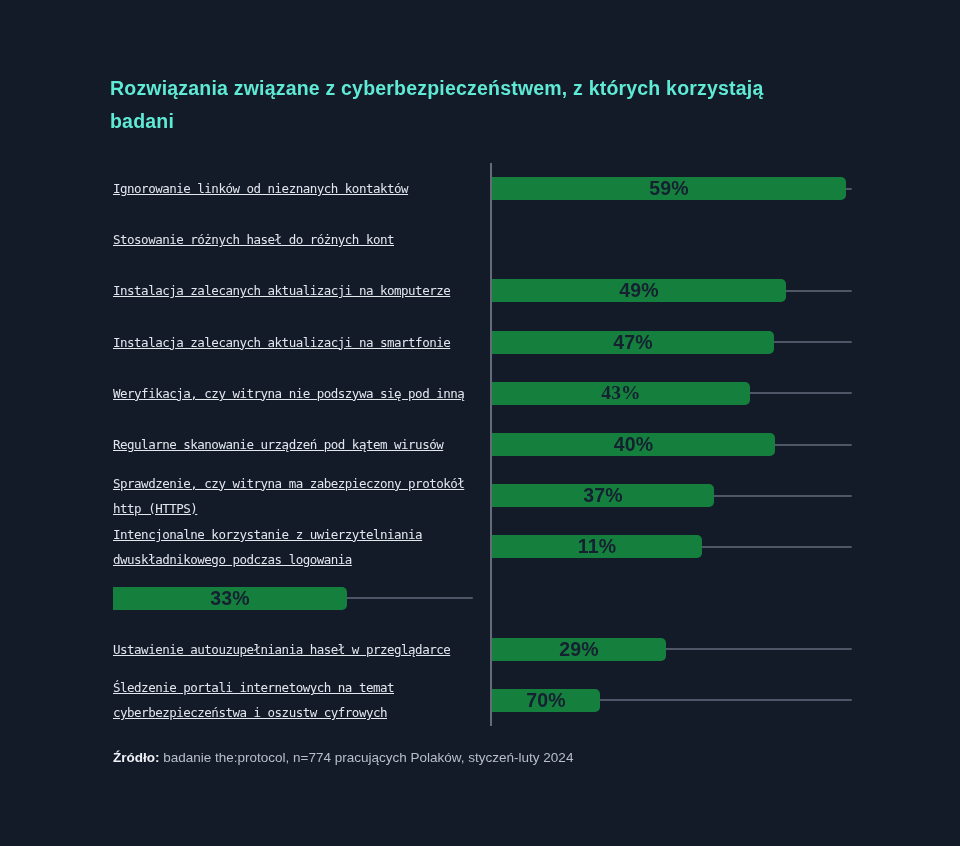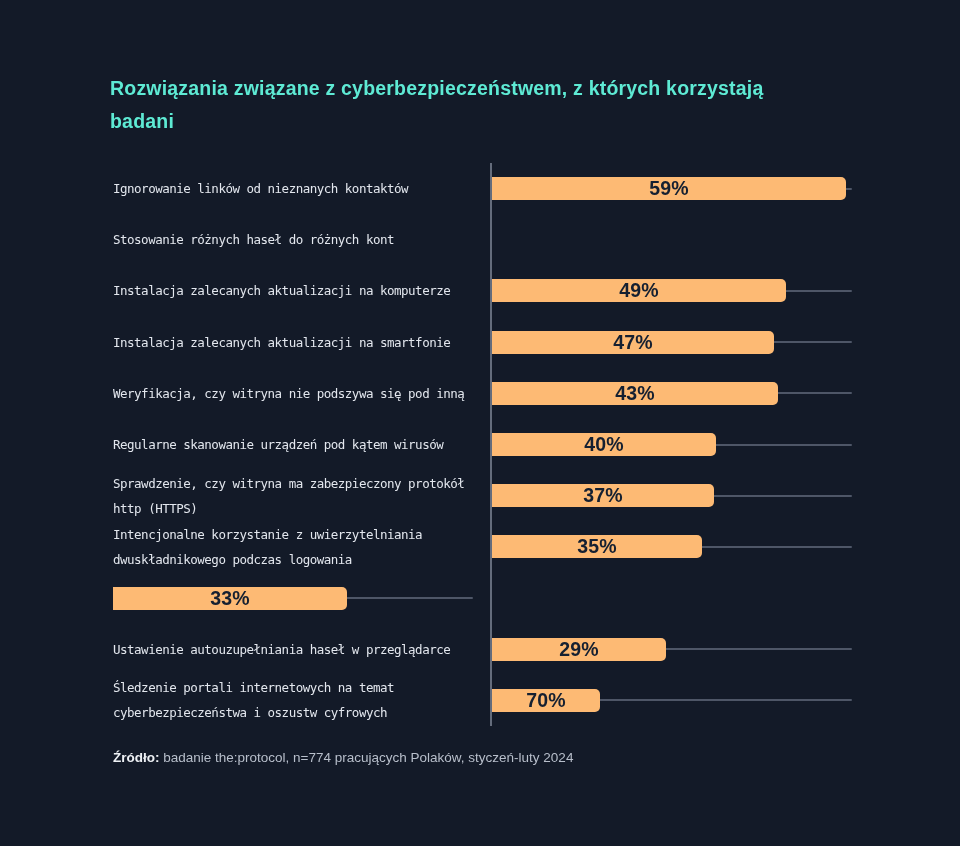--- a/index.html
+++ b/index.html
@@ -55,20 +55,21 @@
     padding-right: 10px;
     box-sizing: border-box;
   }
   .label-line {
     font-family: "DejaVu Sans Mono", monospace;
     font-size: 12.5px;
     letter-spacing: -0.5px;
     line-height: 25px;
     color: #e3e7ee;
     white-space: nowrap;
+    text-decoration: underline;
   }
   .bar-cell {
     position: relative;
     width: 358px;
     height: 100%;
   }
   .track-line {
     position: absolute;
     left: 0;
     width: 360px;
@@ -78,21 +79,21 @@
     background: #4e5667;
     border-radius: 2px;
     z-index: 0;
   }
   .bar {
     position: absolute;
     left: 0;
     top: 50%;
     height: 23px;
     margin-top: -11.5px;
-    background: #fdba74;
+    background: #15803d;
     border-radius: 0 5px 5px 0;
     z-index: 1;
     display: flex;
     align-items: center;
     justify-content: center;
   }
   .bar-value {
     font-size: 19.5px;
     font-weight: 600;
     color: #152031;
@@ -156,32 +157,32 @@
               <span class="bar-value">47%</span>
             </div>
           </div>
         </div>
         <div class="row">
           <div class="label-cell">
             <div class="label-line">Weryfikacja, czy witryna nie podszywa się pod inną</div>
           </div>
           <div class="bar-cell">
             <div class="track-line"></div>
-            <div class="bar" style="width: 286px;">
+            <div class="bar" style="width: 258px; font-family: Liberation Serif, serif;">
               <span class="bar-value">43%</span>
             </div>
           </div>
         </div>
         <div class="row">
           <div class="label-cell">
             <div class="label-line">Regularne skanowanie urządzeń pod kątem wirusów</div>
           </div>
           <div class="bar-cell">
             <div class="track-line"></div>
-            <div class="bar" style="width: 224px;">
+            <div class="bar" style="width: 283px;">
               <span class="bar-value">40%</span>
             </div>
           </div>
         </div>
         <div class="row">
           <div class="label-cell">
             <div class="label-line">Sprawdzenie, czy witryna ma zabezpieczony protokół</div>
             <div class="label-line">http (HTTPS)</div>
           </div>
           <div class="bar-cell">
@@ -192,21 +193,21 @@
           </div>
         </div>
         <div class="row">
           <div class="label-cell">
             <div class="label-line">Intencjonalne korzystanie z uwierzytelniania</div>
             <div class="label-line">dwuskładnikowego podczas logowania</div>
           </div>
           <div class="bar-cell">
             <div class="track-line"></div>
             <div class="bar" style="width: 210px;">
-              <span class="bar-value">35%</span>
+              <span class="bar-value">11%</span>
             </div>
           </div>
         </div>
         <div class="row">
           <div class="bar-cell">
             <div class="track-line"></div>
             <div class="bar" style="width: 234px;">
               <span class="bar-value">33%</span>
             </div>
           </div>

